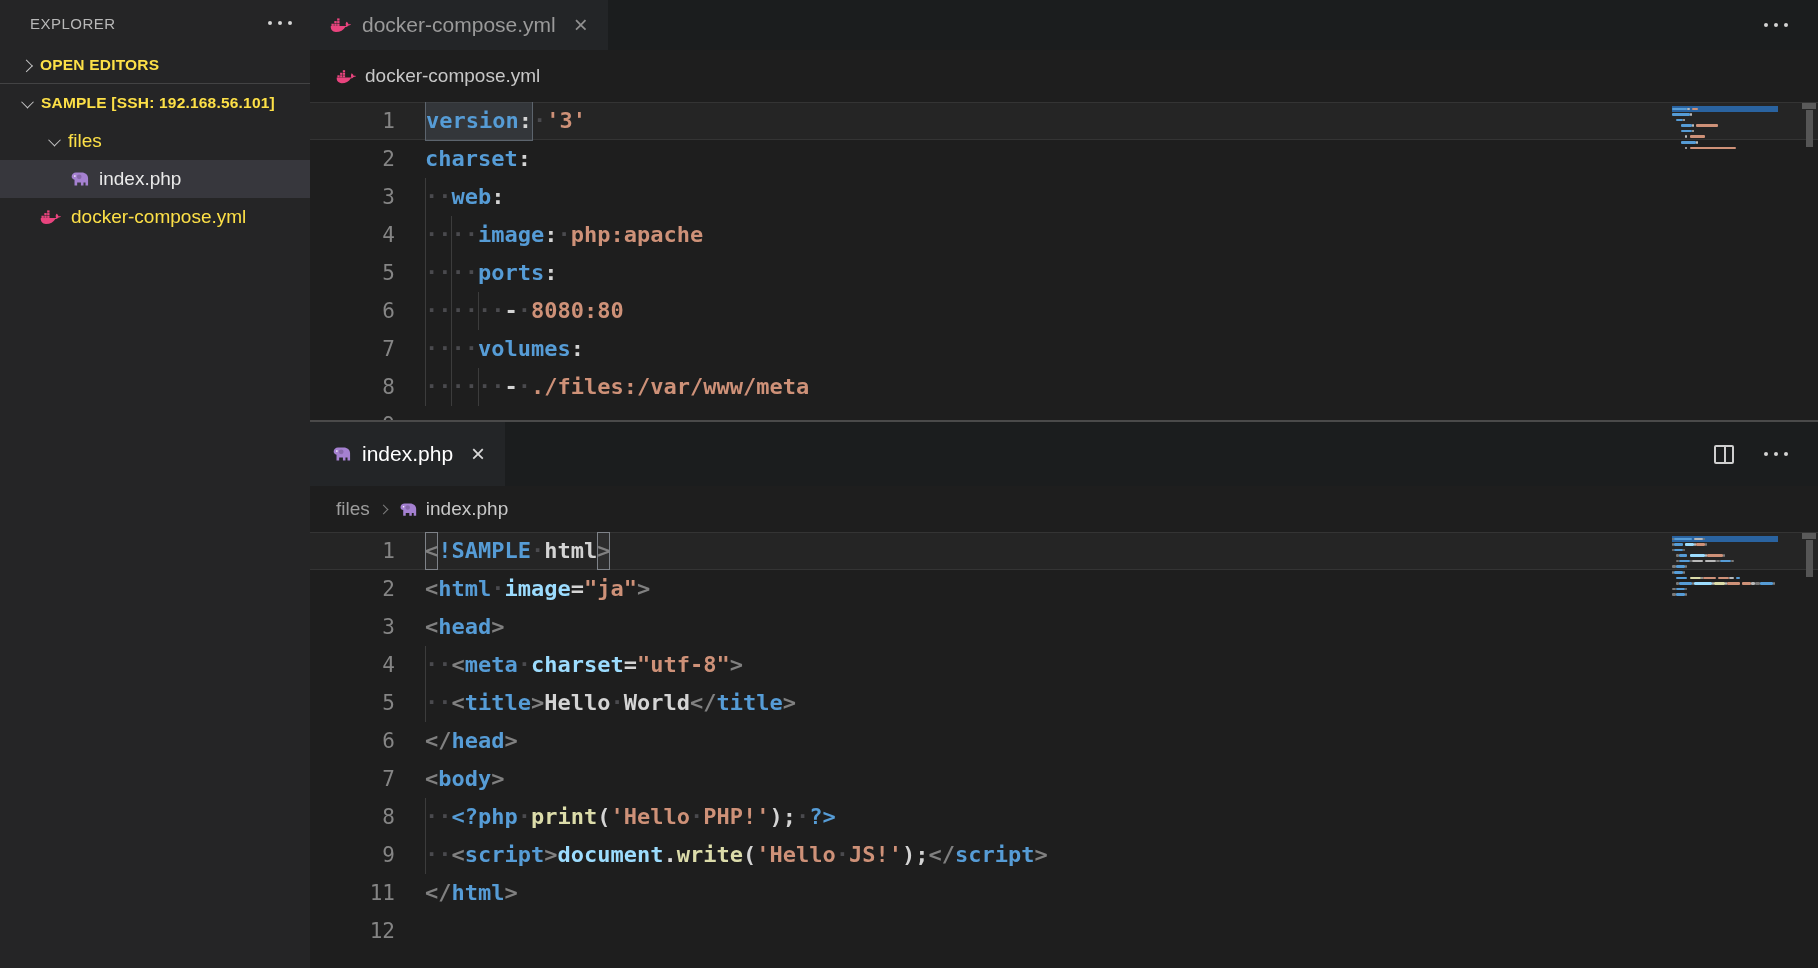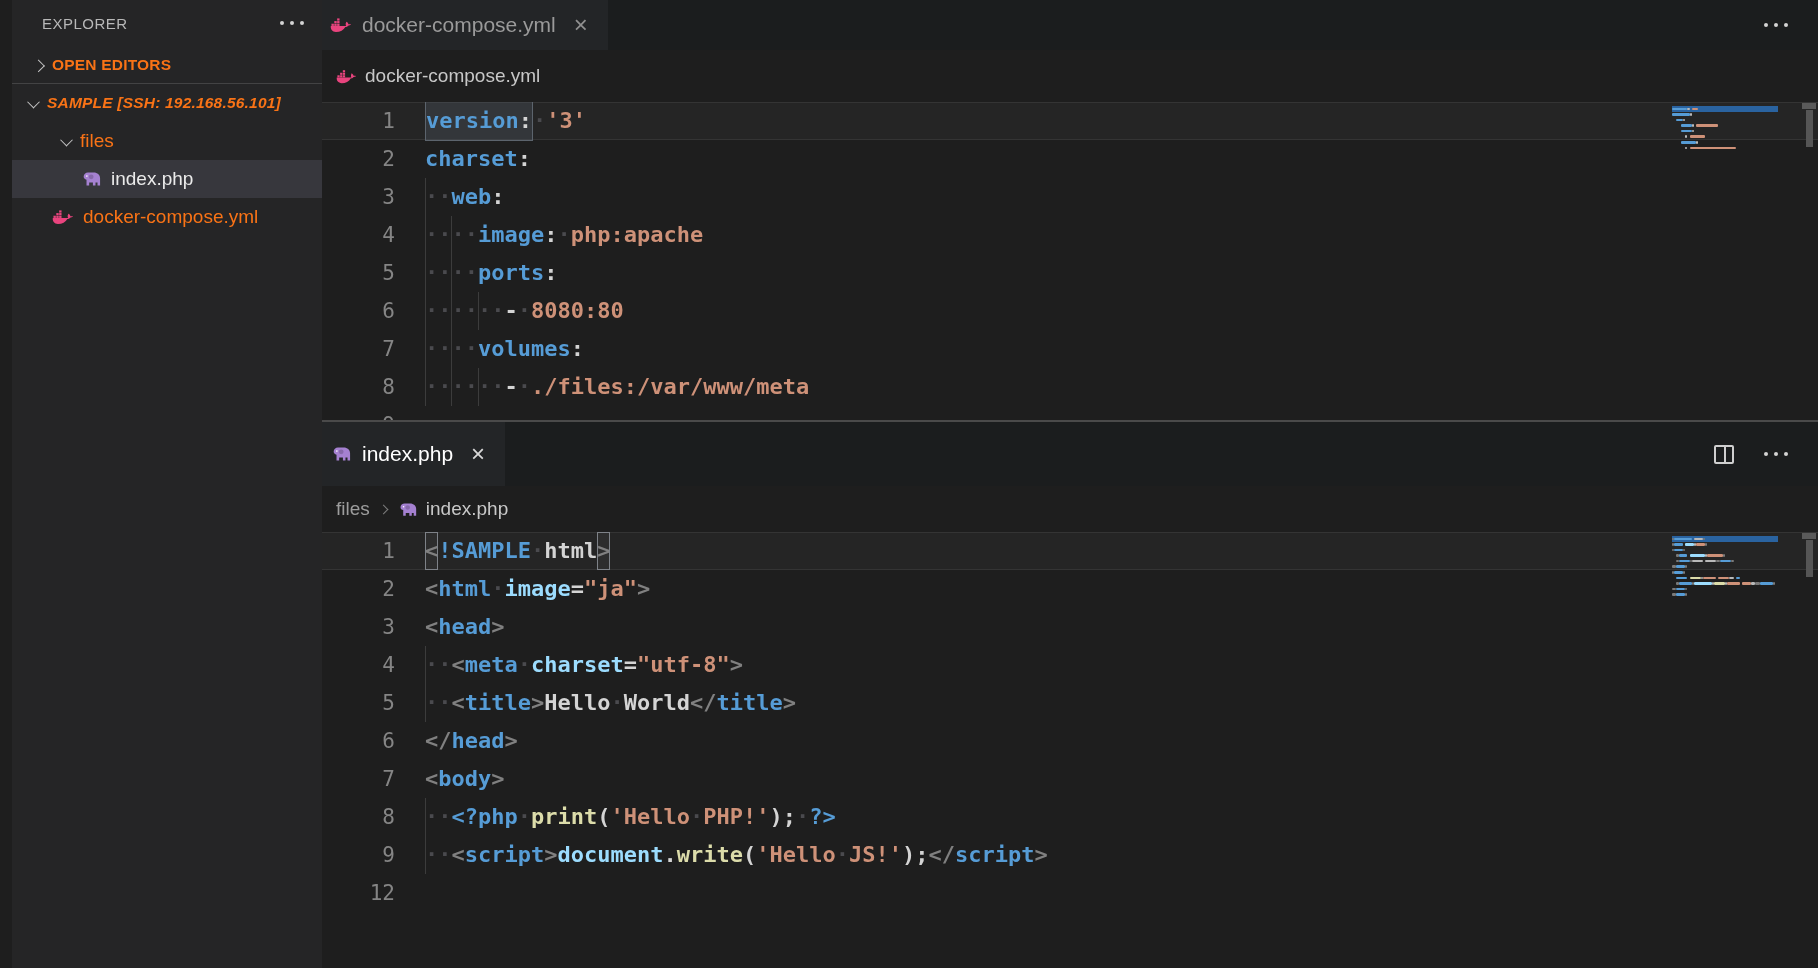--- a/index.html
+++ b/index.html
@@ -2,27 +2,27 @@
 <html><head>
 <meta charset="utf-8">
 <style>
   * { margin:0; padding:0; box-sizing:border-box; }
   html,body { width:1818px; height:968px; overflow:hidden; background:#1e1e1e;
               font-family:"Liberation Sans", sans-serif; }
   #app { position:relative; width:1818px; height:968px; background:#1e1e1e; }
 
   
   .sidebar { position:absolute; left:0; top:0; width:310px; height:968px;
-             background:#252526; color:#cccccc; z-index:3;margin-left:12px; }
+             background:#252526; color:#cccccc; z-index:3; }
   .sb-header { height:46px; display:flex; align-items:center; justify-content:space-between;
                padding:0 14px 0 30px; }
   .sb-title { font-size:15px; letter-spacing:.5px; color:#b8b8b8; }
   .dots { display:flex; gap:6px; align-items:center; cursor:pointer; padding:4px; }
   .dots i { width:4px; height:4px; border-radius:50%; background:#d4d4d4; display:block; }
-  .tree-row { height:38px; display:flex; align-items:center; font-size:19px; color:#f97316;
+  .tree-row { height:38px; display:flex; align-items:center; font-size:19px; color:#fde047;
               cursor:pointer; white-space:nowrap; }
   .tree-row.bold { font-weight:bold; font-size:15.5px; letter-spacing:.2px; }
   .tree-row.selected { background:#37373d; color:#eaeaea; }
   .tree-row .chev-slot { width:28px; display:flex; justify-content:center; flex:0 0 28px; }
   .chev { width:9px; height:9px; border-right:1.8px solid #c5c5c5; border-bottom:1.8px solid #c5c5c5; display:inline-block; }
   .chev.down { transform:rotate(45deg) translate(-1px,-1px); }
   .chev.right { transform:rotate(-45deg) translate(-1px,1px); }
   .tree-row .ficon { width:22px; height:22px; margin-right:9px; flex:0 0 22px; display:flex; align-items:center; }
   .sb-sep { border-bottom:1px solid rgba(204,204,204,.18); }
 
@@ -103,21 +103,21 @@
           <i></i>
         </span>
     </div>
     <div id="tree">
         <div class="tree-row bold sb-sep" style="padding-left: 12px;">
           <span class="chev-slot">
             <i class="chev right"></i>
           </span>
           <span>OPEN EDITORS</span>
         </div>
-        <div class="tree-row bold" style="padding-left: 7px; font-style: italic;">
+        <div class="tree-row bold" style="padding-left: 13px;">
           <span class="chev-slot">
             <i class="chev down"></i>
           </span>
           <span>SAMPLE [SSH: 192.168.56.101]</span>
         </div>
         <div class="tree-row" style="padding-left: 40px;">
           <span class="chev-slot">
             <i class="chev down"></i>
           </span>
           <span>files</span>
@@ -355,20 +355,24 @@
           </div>
           <div class="code-line">
             <div class="ln">8</div>
             <div class="lc"><i class="iguide" style="left: 0px;"></i><span class="tok c-ws">··</span><span class="tok c-key">&lt;?php</span><span class="tok c-ws">·</span><span class="tok c-fn">print</span><span class="tok c-fg">(</span><span class="tok c-str">'Hello</span><span class="tok c-ws">·</span><span class="tok c-str">PHP!'</span><span class="tok c-fg">);</span><span class="tok c-ws">·</span><span class="tok c-key">?&gt;</span></div>
           </div>
           <div class="code-line">
             <div class="ln">9</div>
             <div class="lc"><i class="iguide" style="left: 0px;"></i><span class="tok c-ws">··</span><span class="tok c-punct">&lt;</span><span class="tok c-key">script</span><span class="tok c-punct">&gt;</span><span class="tok c-attr">document</span><span class="tok c-fg">.</span><span class="tok c-fn">write</span><span class="tok c-fg">(</span><span class="tok c-str">'Hello</span><span class="tok c-ws">·</span><span class="tok c-str">JS!'</span><span class="tok c-fg">);</span><span class="tok c-punct">&lt;/</span><span class="tok c-key">script</span><span class="tok c-punct">&gt;</span></div>
           </div>
           <div class="code-line">
+            <div class="ln">11</div>
+            <div class="lc"><span class="tok c-punct">&lt;/</span><span class="tok c-key">html</span><span class="tok c-punct">&gt;</span></div>
+          </div>
+          <div class="code-line">
             <div class="ln">12</div>
             <div class="lc"></div>
           </div>
           <div class="minimap">
             <div class="mm-row sel">
               <i class="mm-bar" style="width: 2.2px; background: rgb(122, 122, 122);"></i>
               <i class="mm-bar" style="width: 17.6px; background: rgb(86, 156, 214);"></i>
               <i class="mm-bar" style="width: 2.2px; background: transparent;"></i>
               <i class="mm-bar" style="width: 8.8px; background: rgb(185, 185, 185);"></i>
               <i class="mm-bar" style="width: 2.2px; background: rgb(122, 122, 122);"></i>

